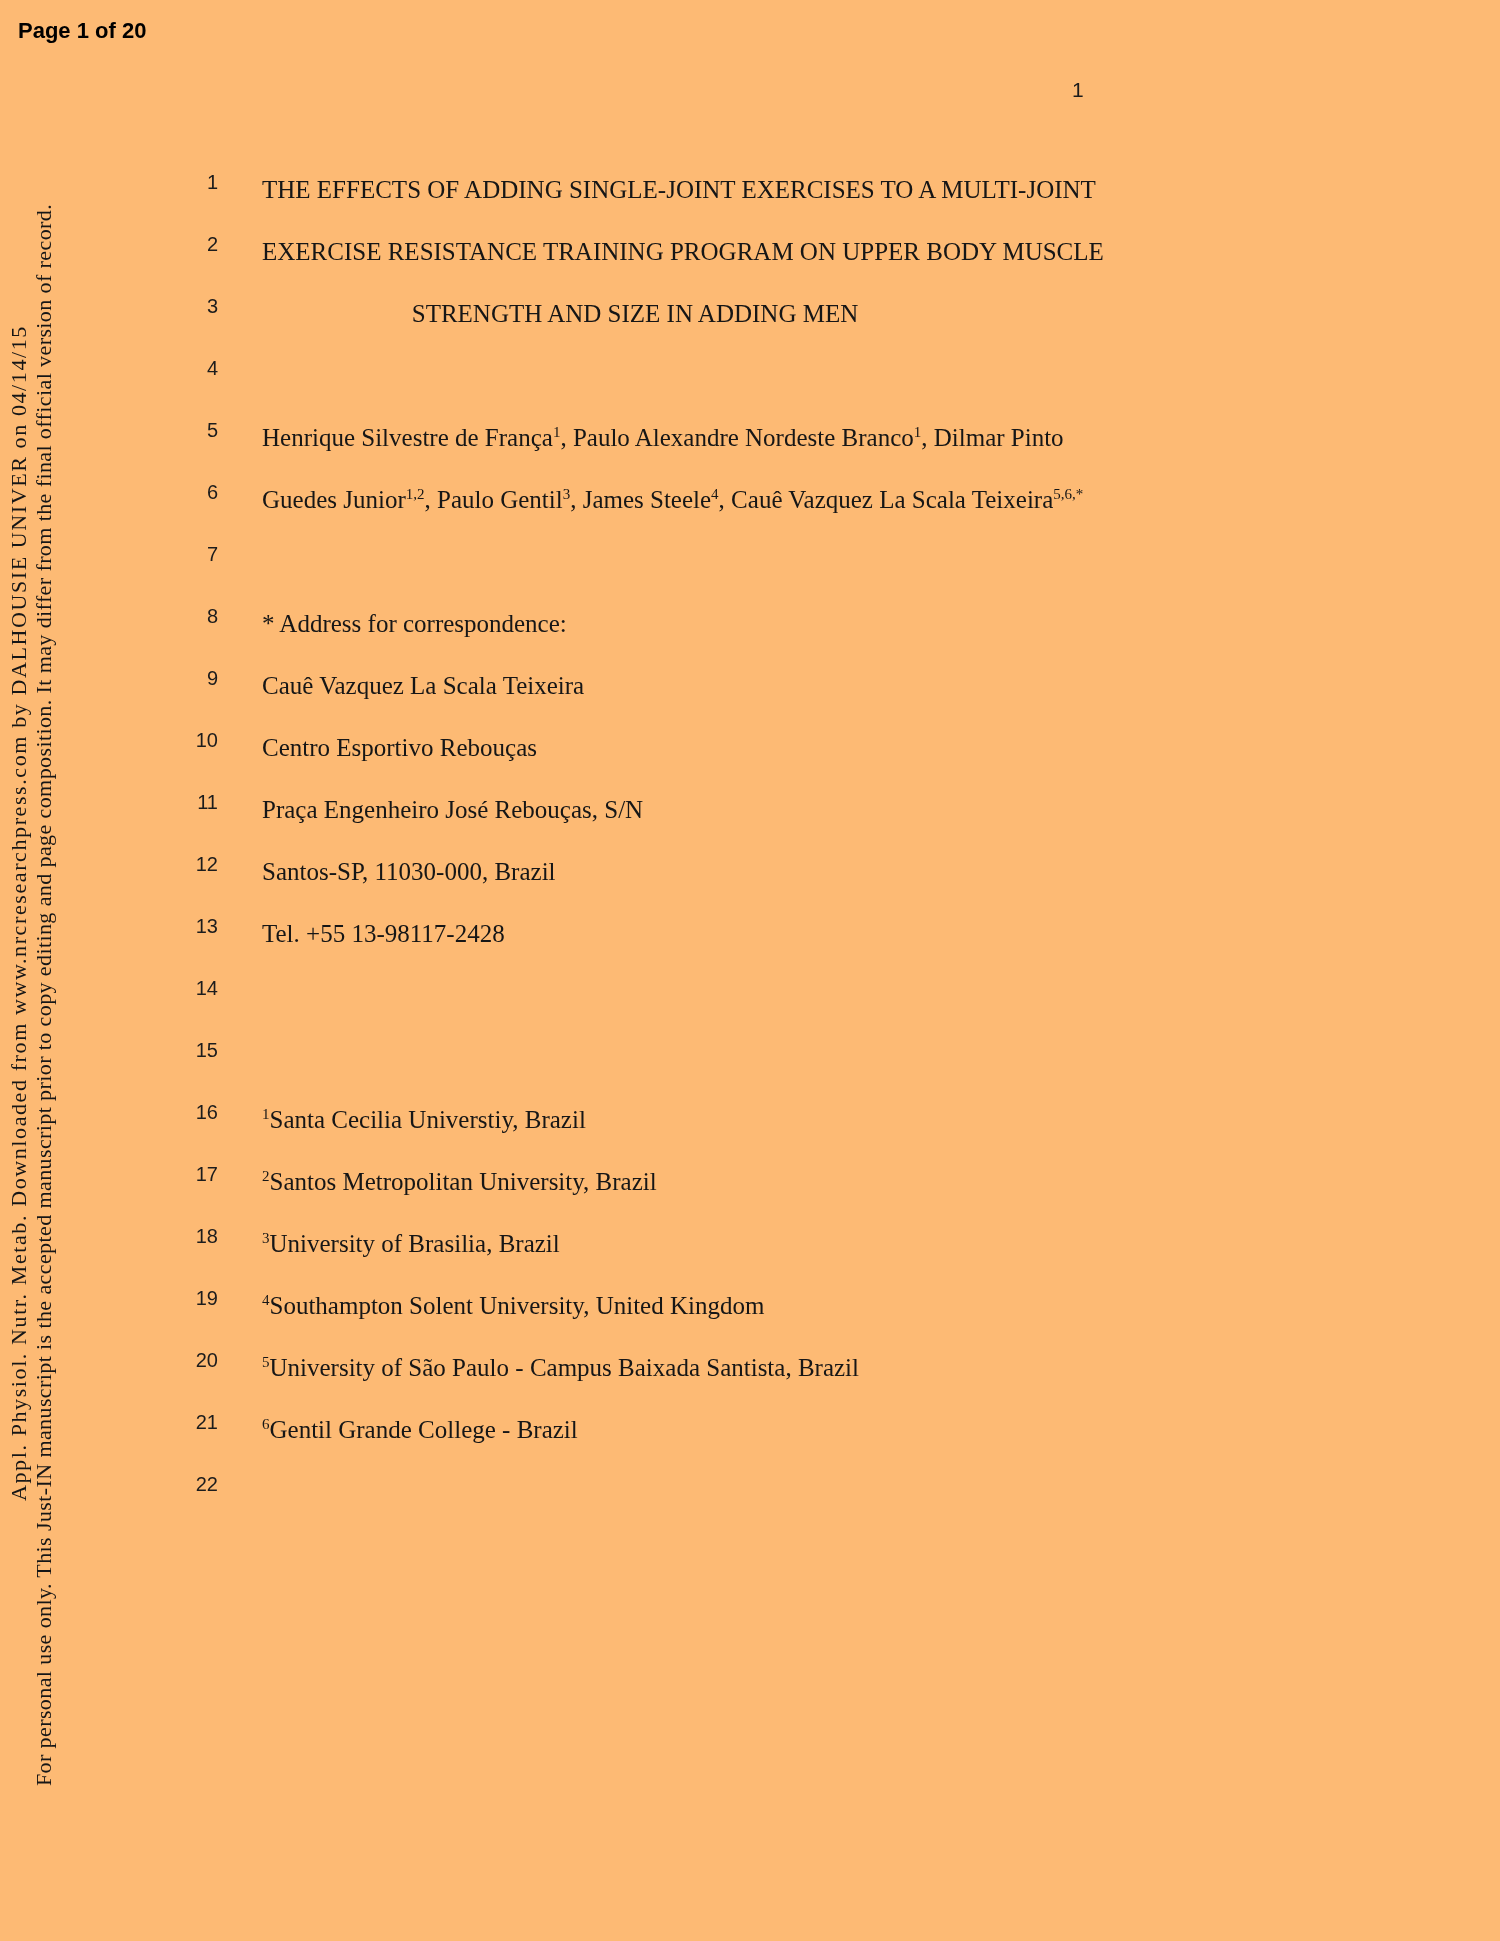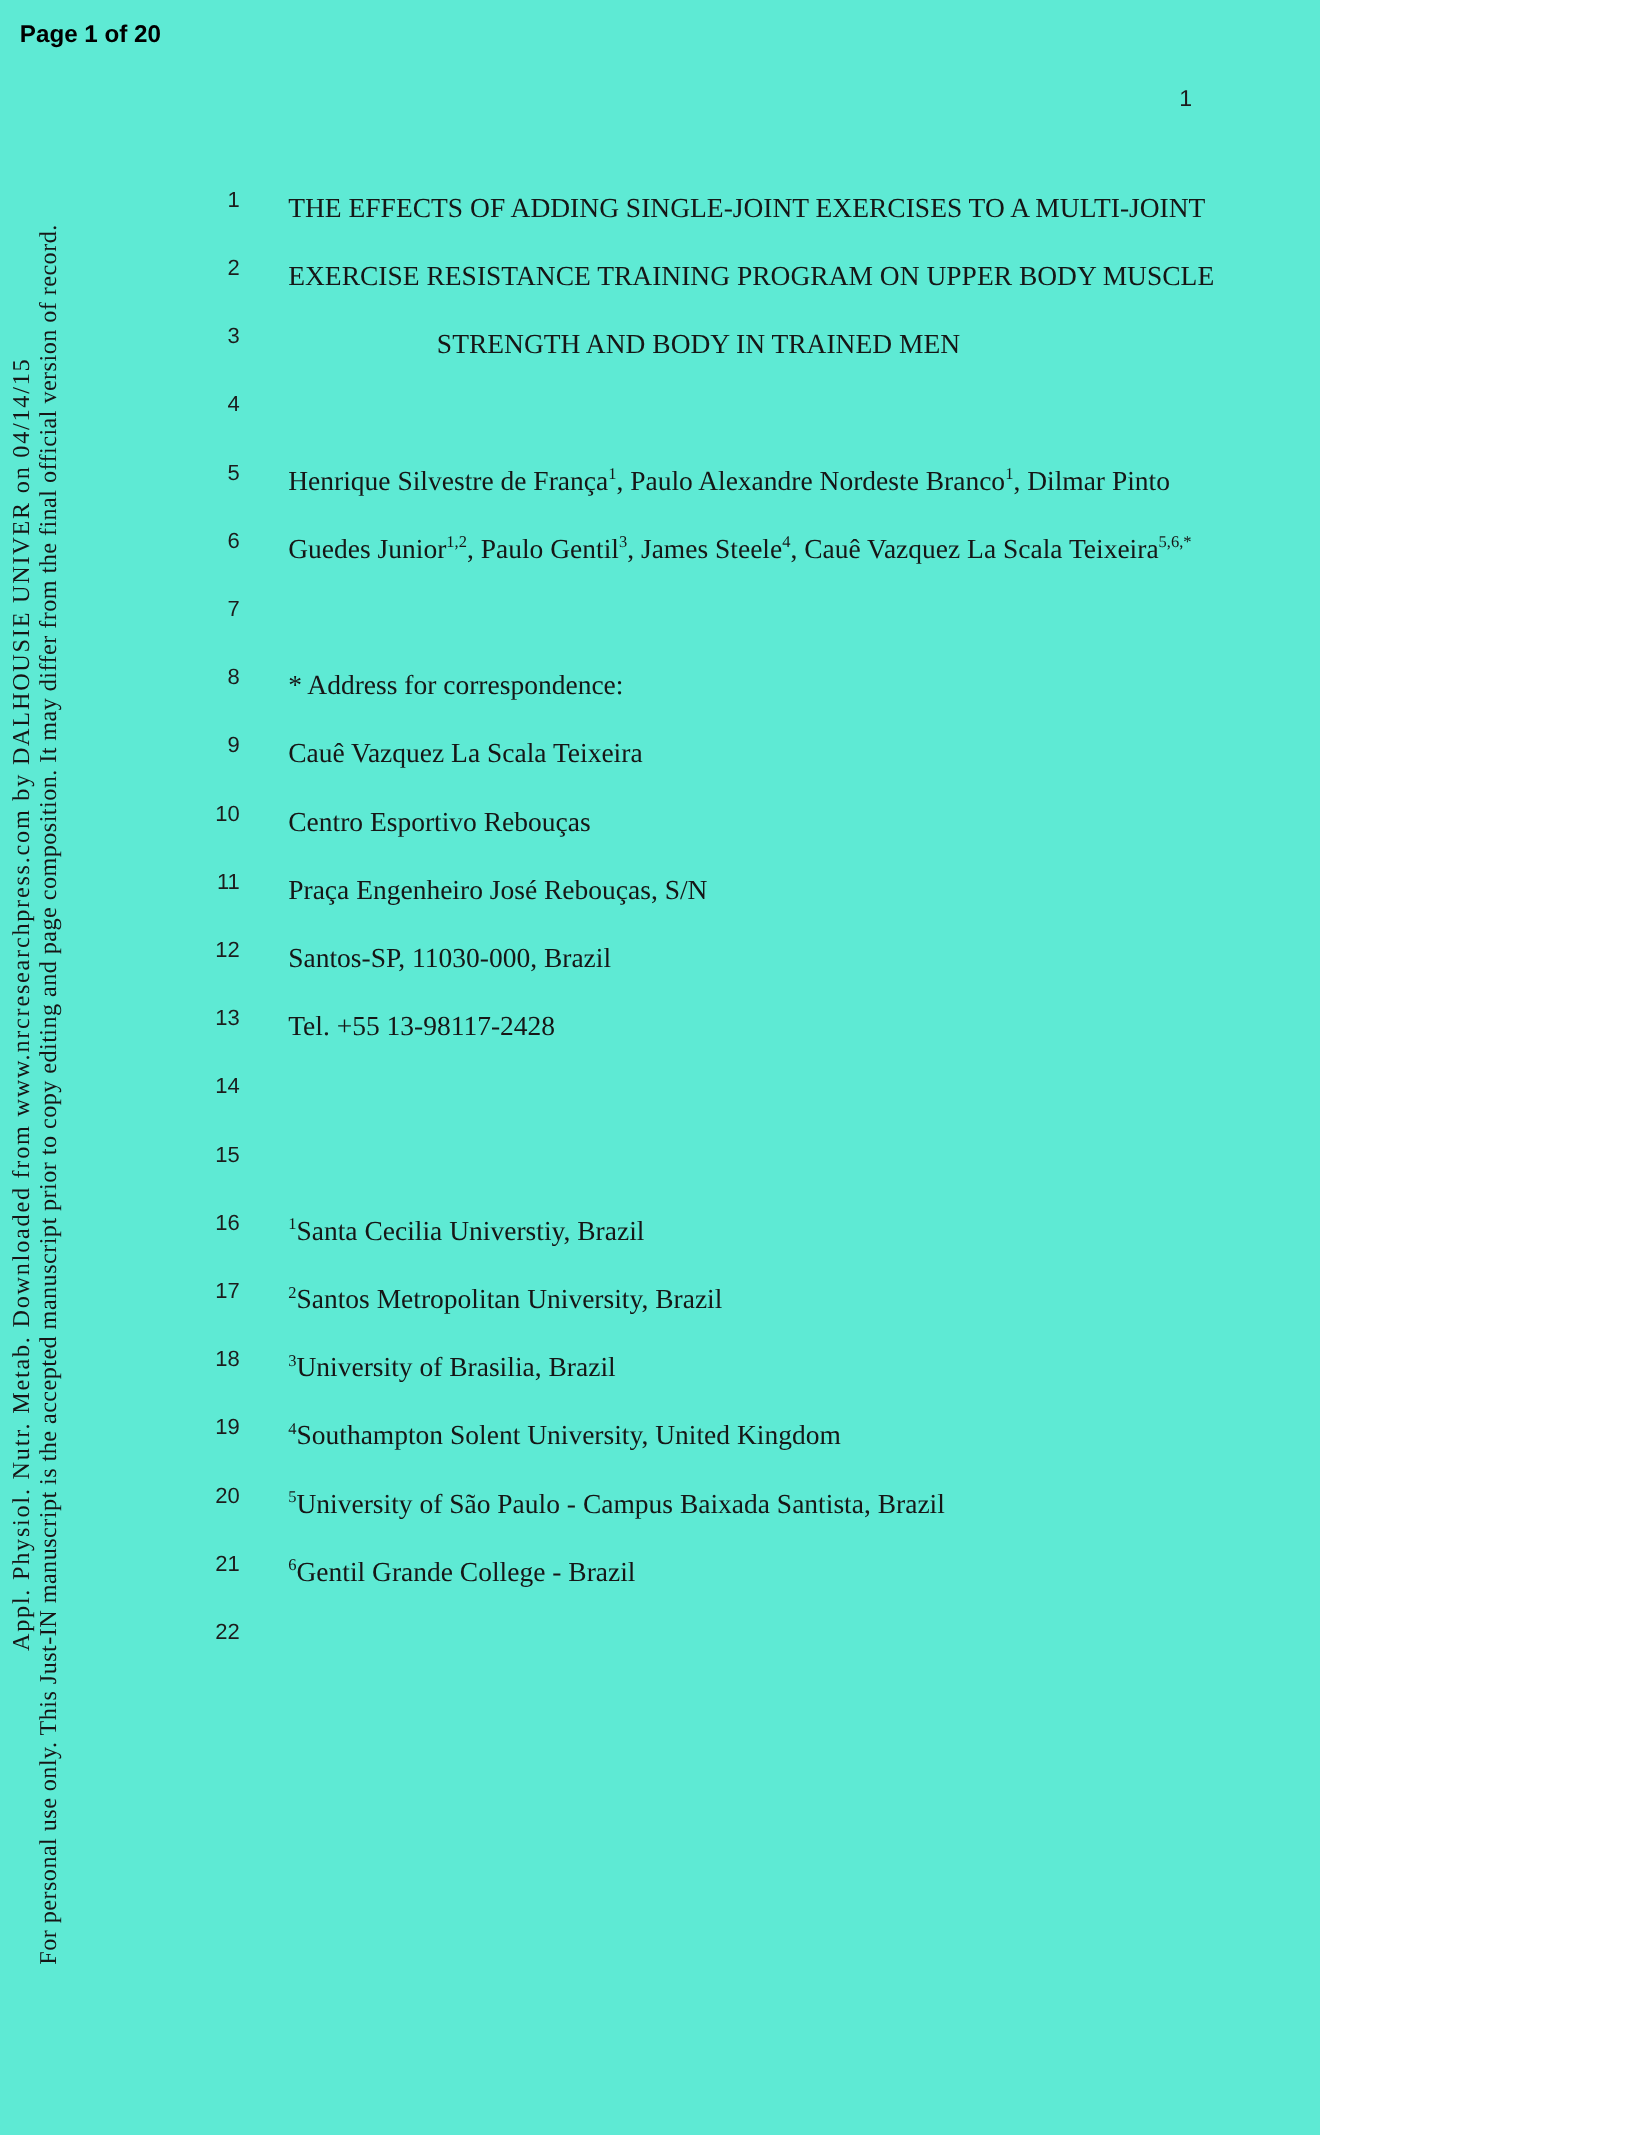--- a/index.html
+++ b/index.html
@@ -1,20 +1,20 @@
 <!DOCTYPE html>
 <html><head>
 <meta charset="utf-8">
 <style>
   html, body { margin: 0; padding: 0; background: #ffffff; }
   .page {
     position: relative;
-    width: 1200px;
+    width: 1500px;
     height: 1941px;
-    background: #5eead4;
+    background: #fdba74;
     font-family: "Liberation Serif", serif;
     color: #161616;
     overflow: hidden;
   }
   .page-count {
     position: absolute;
     left: 18px;
     top: 18px;
     font-family: "Liberation Sans", sans-serif;
     font-weight: bold;
@@ -73,21 +73,21 @@
       <div class="doc-row">
         <div class="line-num">1</div>
         <div class="line-text center"><span>THE EFFECTS OF ADDING SINGLE-JOINT EXERCISES TO A MULTI-JOINT</span></div>
       </div>
       <div class="doc-row">
         <div class="line-num">2</div>
         <div class="line-text center"><span>EXERCISE RESISTANCE TRAINING PROGRAM ON UPPER BODY MUSCLE</span></div>
       </div>
       <div class="doc-row">
         <div class="line-num">3</div>
-        <div class="line-text center"><span>STRENGTH AND BODY IN TRAINED MEN</span></div>
+        <div class="line-text center"><span>STRENGTH AND SIZE IN ADDING MEN</span></div>
       </div>
       <div class="doc-row">
         <div class="line-num">4</div>
         <div class="line-text"></div>
       </div>
       <div class="doc-row">
         <div class="line-num">5</div>
         <div class="line-text center"><span>Henrique Silvestre de França</span><sup><span>1</span></sup><span>, Paulo Alexandre Nordeste Branco</span><sup><span>1</span></sup><span>, Dilmar Pinto</span></div>
       </div>
       <div class="doc-row">

